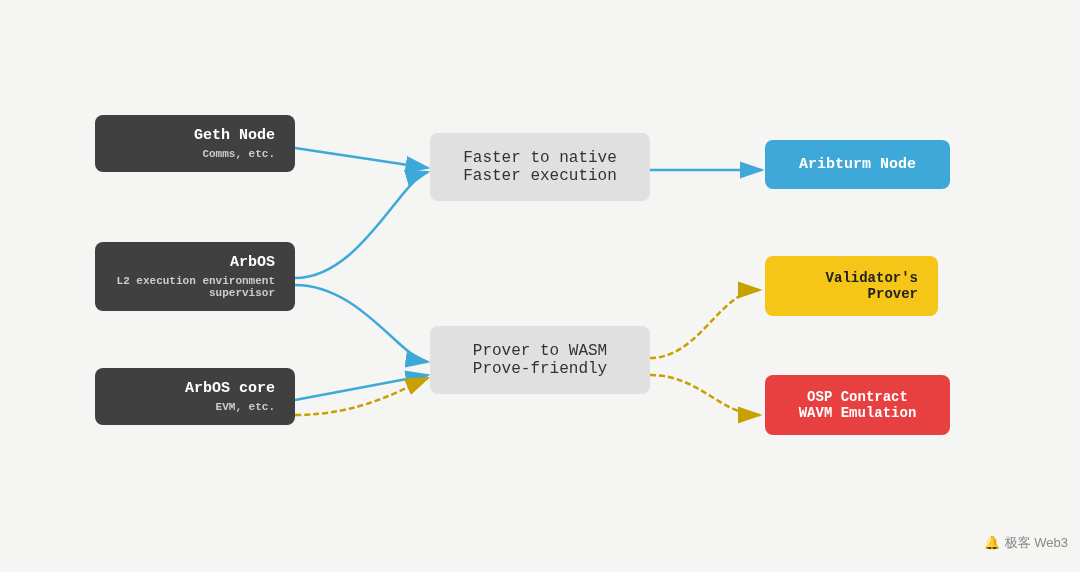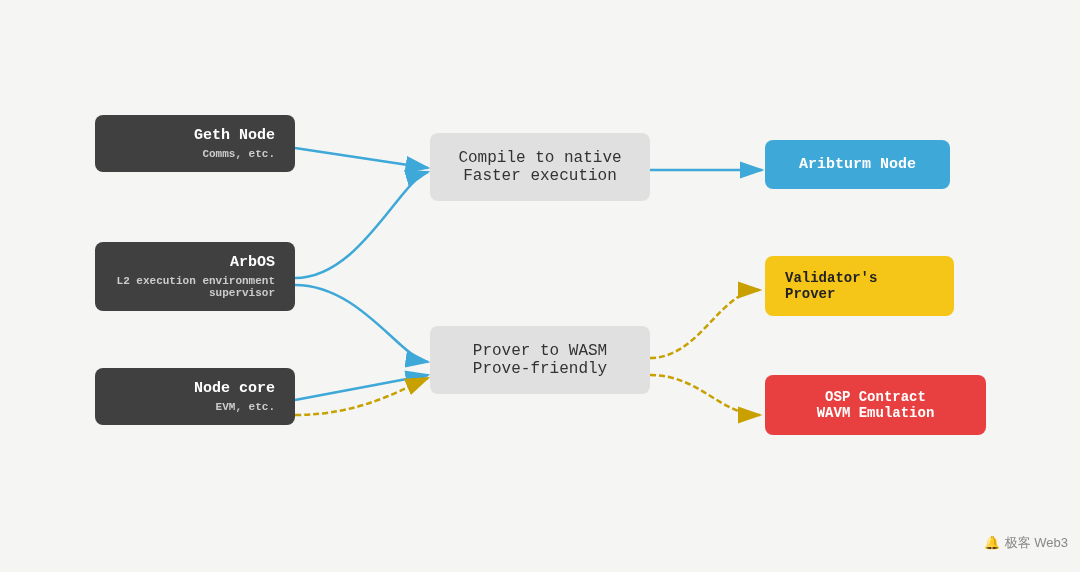--- a/index.html
+++ b/index.html
@@ -155,44 +155,44 @@
       <div class="node-sub">Comms, etc.</div>
     </div>
 
     <div class="node-dark" style="left: 95px; top: 242px; width: 200px;">
       <div class="node-title">ArbOS</div>
       <div class="node-sub" style="white-space: pre-line;">L2 execution environment
 supervisor</div>
     </div>
 
     <div class="node-dark" style="left: 95px; top: 368px; width: 200px;">
-      <div class="node-title">Node core</div>
+      <div class="node-title">ArbOS core</div>
       <div class="node-sub">EVM, etc.</div>
     </div>
 
     <div class="node-gray" style="left: 430px; top: 133px; width: 220px; text-align: center;">
-      <div class="node-title">Compile to native</div>
+      <div class="node-title">Faster to native</div>
       <div class="node-title">Faster execution</div>
     </div>
 
     <div class="node-gray" style="left: 430px; top: 326px; width: 220px; text-align: center;">
       <div class="node-title">Prover to WASM</div>
       <div class="node-title">Prove-friendly</div>
     </div>
 
     <div class="node-blue" style="left: 765px; top: 140px; width: 185px; text-align: center;">
       <span>Aribturm Node</span>
     </div>
 
-    <div class="node-yellow" style="left: 765px; top: 256px; width: 189px; text-align: left;">
+    <div class="node-yellow" style="left: 765px; top: 256px; width: 173px; text-align: right;">
       <div>Validator's</div>
       <div>Prover</div>
     </div>
 
-    <div class="node-red" style="left: 765px; top: 375px; width: 221px; text-align: center;">
+    <div class="node-red" style="left: 765px; top: 375px; width: 185px; text-align: center;">
       <div>OSP Contract</div>
       <div>WAVM Emulation</div>
     </div>
 
   </div>
 
   <div class="watermark">🔔 极客 Web3</div>
 
 </div>
 

